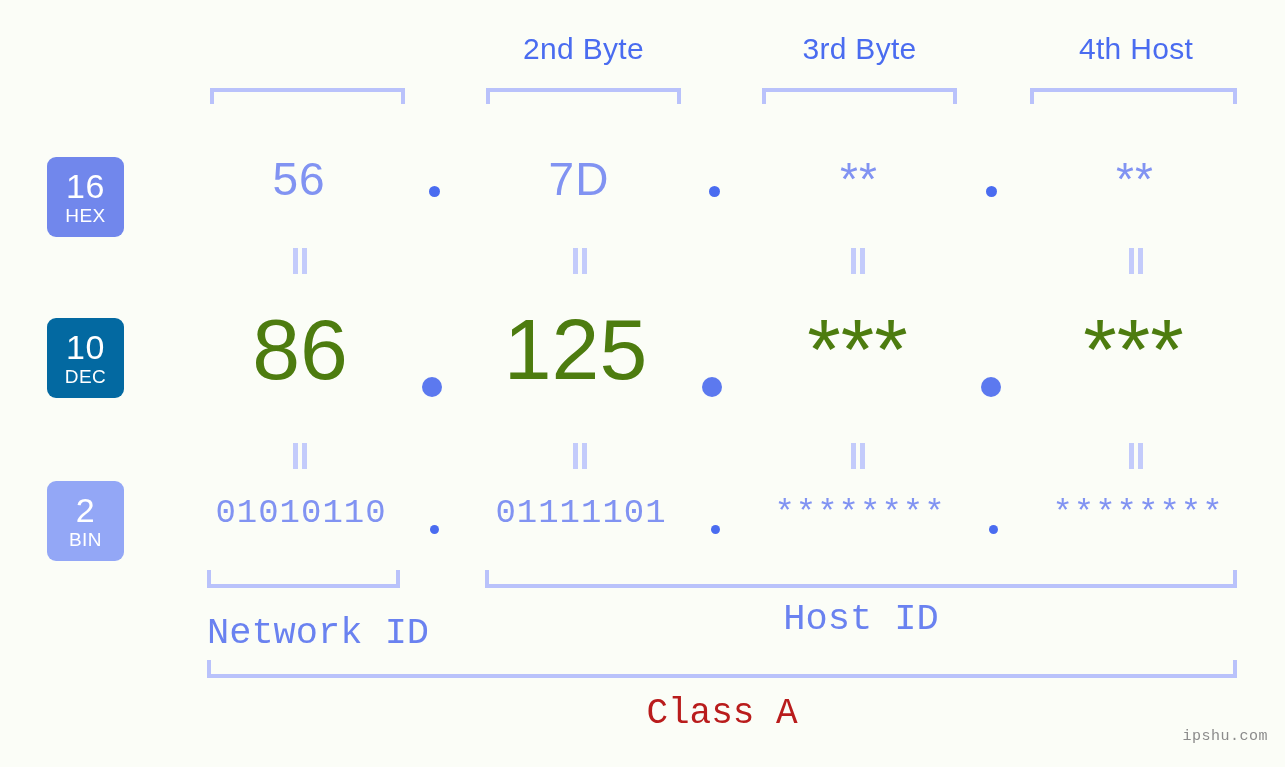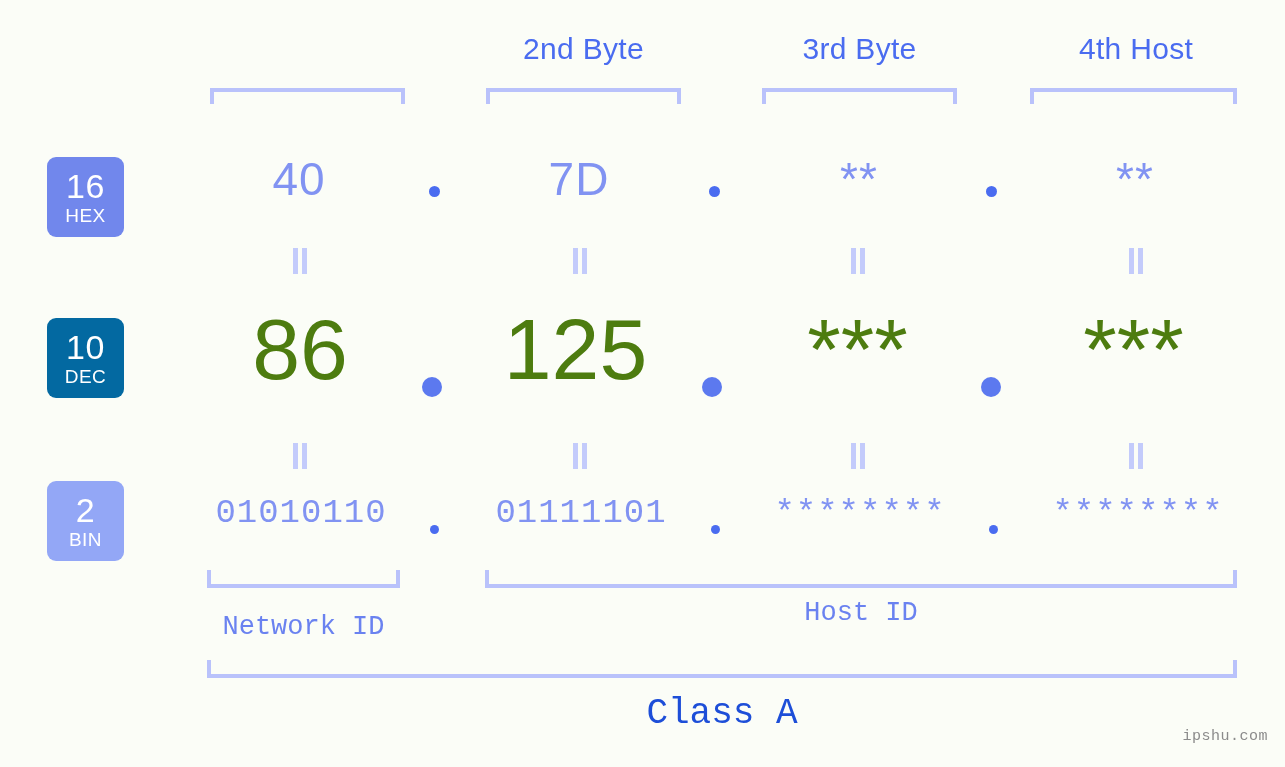--- a/index.html
+++ b/index.html
@@ -157,30 +157,30 @@
     background: #c3cbfb;
     display: block;
   }
   .eq-mark i.a { left: 2px; }
   .eq-mark i.b { left: 11px; }
 
   
   .section-label {
     position: absolute;
     font-family: "Liberation Mono", monospace;
-    font-size: 27px;
+    font-size: 37px;
     color: #6a82f0;
     text-align: center;
     white-space: nowrap;
   }
   #class-label {
     position: absolute;
     font-family: "Liberation Mono", monospace;
     font-size: 36px;
-    color: #1d4ed8;
+    color: #b91c1c;
     text-align: center;
     white-space: nowrap;
   }
 
   
   #watermark {
     position: absolute;
     right: 17px;
     bottom: 22px;
     font-family: "Liberation Mono", monospace;
@@ -210,21 +210,21 @@
   <div class="badge" id="badge-dec">
     <span class="num">10</span>
     <span class="tag">DEC</span>
   </div>
   <div class="badge" id="badge-bin">
     <span class="num">2</span>
     <span class="tag">BIN</span>
   </div>
 
   <div class="hex-row">
-    <div class="cell" style="left:210px; width:178px;">40</div>
+    <div class="cell" style="left:210px; width:178px;">56</div>
     <span class="dot" style="left:429px;"></span>
     <div class="cell" style="left:490px; width:178px;">7D</div>
     <span class="dot" style="left:709px;"></span>
     <div class="cell" style="left:770px; width:178px;">**</div>
     <span class="dot" style="left:986px;"></span>
     <div class="cell" style="left:1046px; width:178px;">**</div>
   </div>
 
   <div class="eq-mark" style="left:300px; top:248px;">
       <i class="a"></i>

